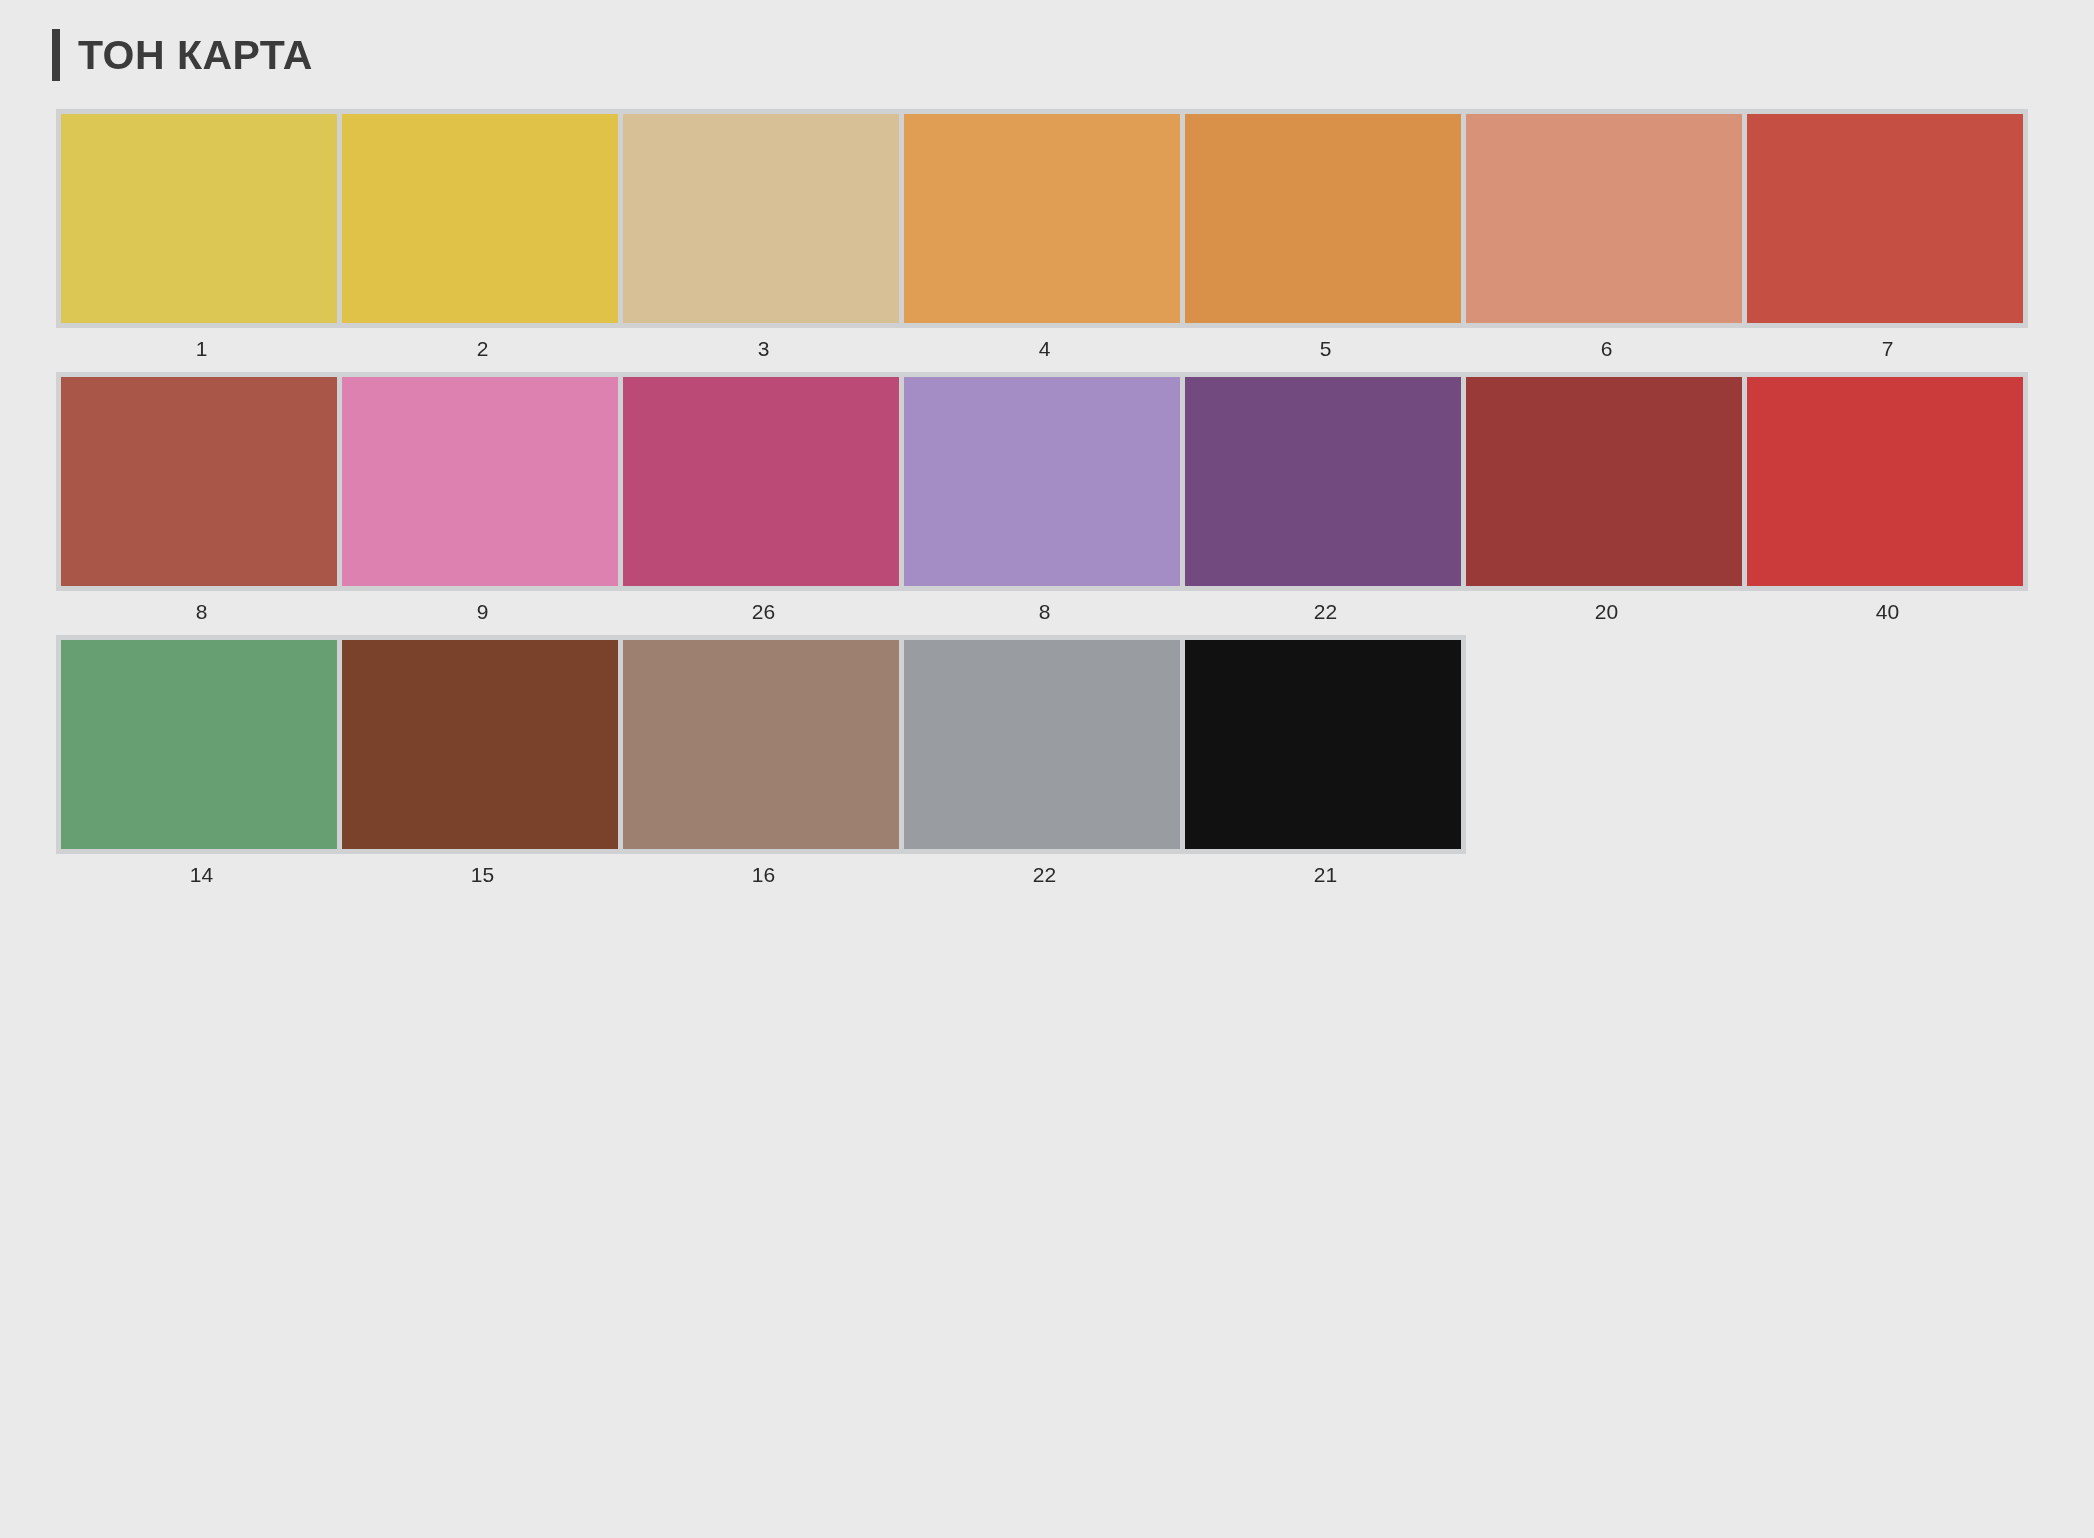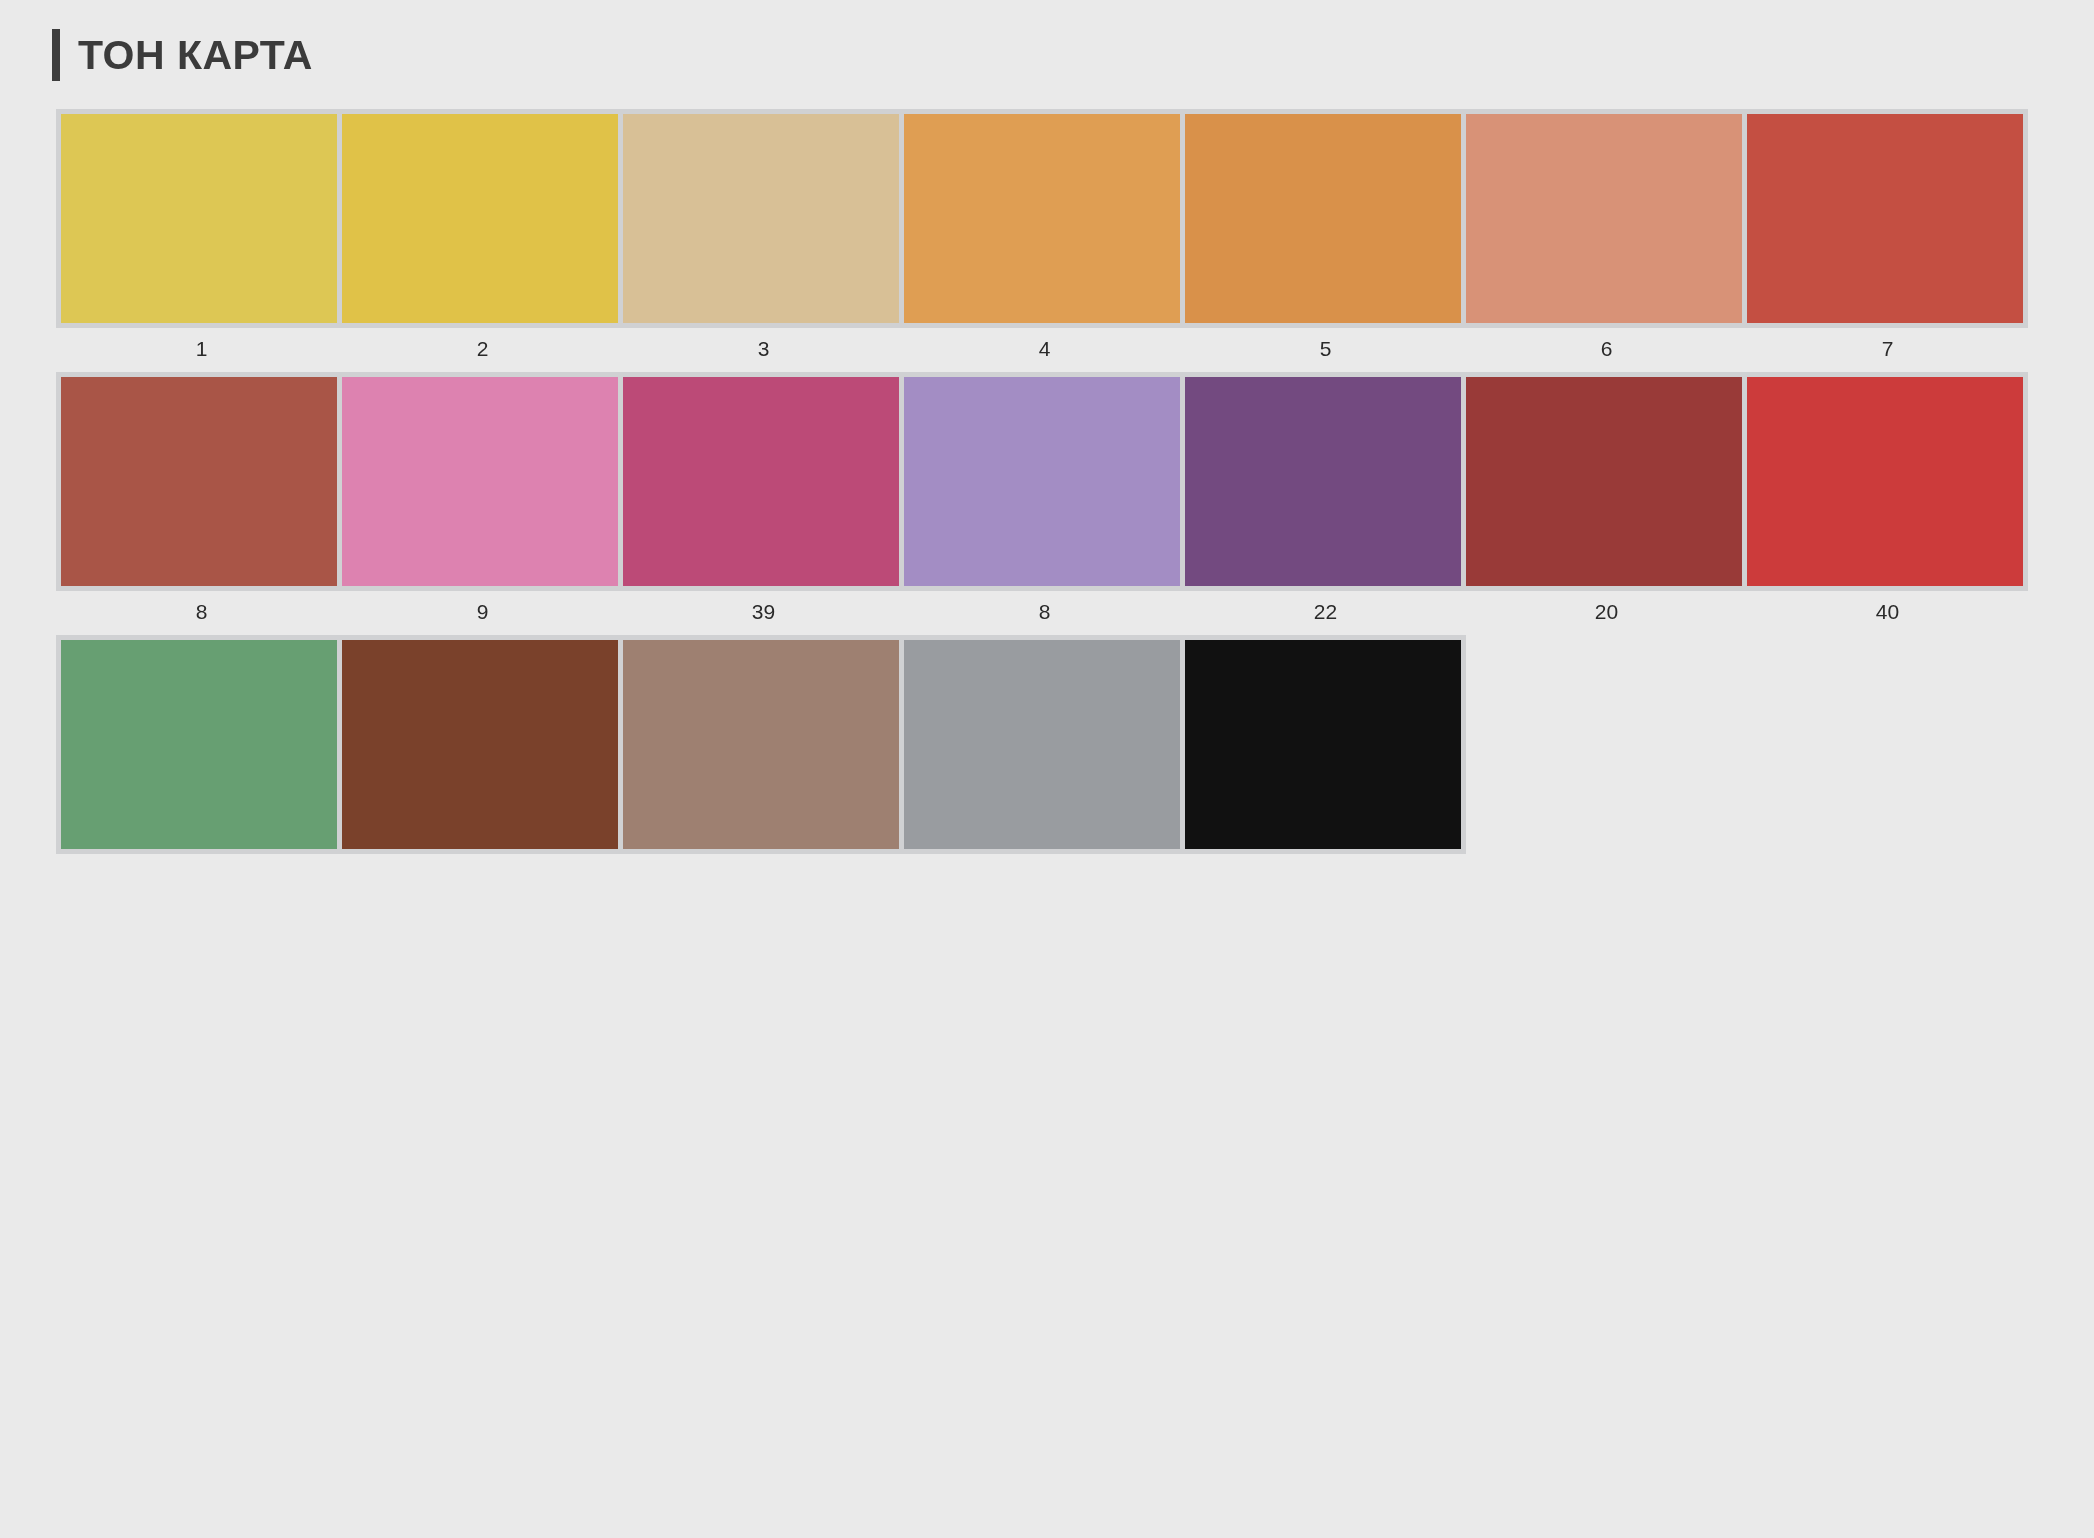--- a/index.html
+++ b/index.html
@@ -118,28 +118,34 @@
           <div class="swatch" style="background: rgb(169, 85, 71);"></div>
           <div class="swatch" style="background: rgb(221, 130, 176);"></div>
           <div class="swatch" style="background: rgb(188, 74, 119);"></div>
           <div class="swatch" style="background: rgb(163, 141, 196);"></div>
           <div class="swatch" style="background: rgb(115, 74, 128);"></div>
           <div class="swatch" style="background: rgb(153, 58, 56);"></div>
           <div class="swatch" style="background: rgb(204, 59, 59);"></div>
         </div><div class="label-row">
           <div class="swatch-label">8</div>
           <div class="swatch-label">9</div>
-          <div class="swatch-label">39</div>
+          <div class="swatch-label">26</div>
           <div class="swatch-label">8</div>
           <div class="swatch-label">22</div>
           <div class="swatch-label">20</div>
           <div class="swatch-label">40</div>
         </div></div>
       <div class="swatch-row"><div class="row-strip">
           <div class="swatch" style="background: rgb(103, 159, 114);"></div>
           <div class="swatch" style="background: rgb(122, 65, 43);"></div>
           <div class="swatch" style="background: rgb(158, 128, 113);"></div>
           <div class="swatch" style="background: rgb(153, 156, 160);"></div>
           <div class="swatch" style="background: rgb(17, 17, 17);"></div>
+        </div><div class="label-row">
+          <div class="swatch-label">14</div>
+          <div class="swatch-label">15</div>
+          <div class="swatch-label">16</div>
+          <div class="swatch-label">22</div>
+          <div class="swatch-label">21</div>
         </div></div>
     </div>
 
 </div>
 
 </body></html>

